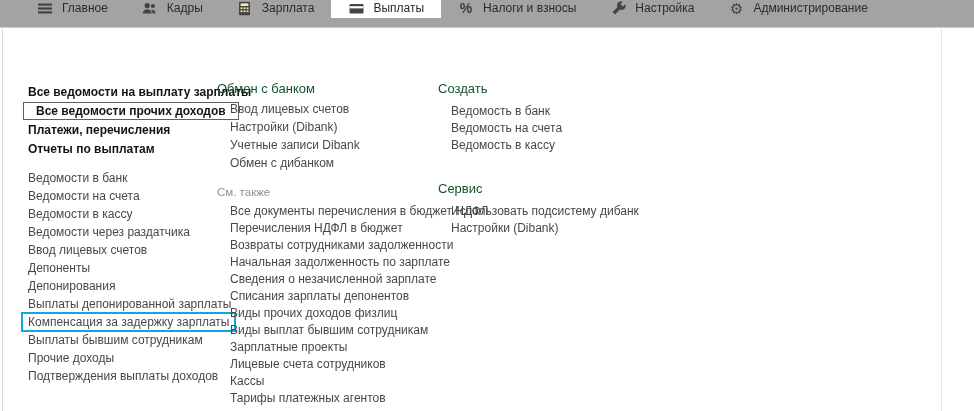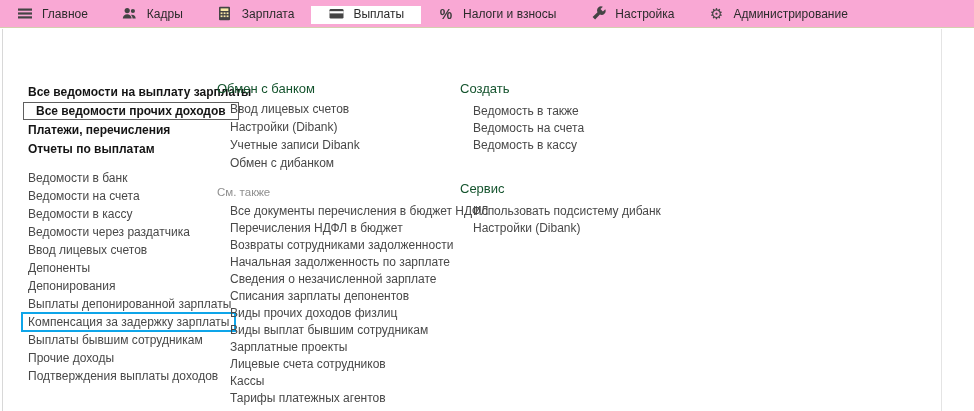--- a/index.html
+++ b/index.html
@@ -7,24 +7,25 @@
   body {
     font-family:"Liberation Sans", sans-serif;
     background:#ffffff;
     position:relative;
     overflow:hidden;
     color:#484848;
   }
   
   .topbar {
     height:28px;
-    background:#f9a8d4;
+    background:#a3a3a3;
     border-bottom:1px solid #d4cfae;
     display:flex;
-    align-items:center;
+    align-items:flex-start;
+    padding-left:20px;
   }
   .tab {
     display:flex;
     align-items:center;
     gap:9px;
     padding:0 17px;
     font-size:12px;
     color:#2b2b2b;
     cursor:pointer;
     white-space:nowrap;
@@ -61,21 +62,21 @@
   }
   .n-item .red-box {
     border:2px solid #0ea5e9;
     padding:1px 5px;
     position:relative; left:-7px;
   }
 
   
   .col { position:absolute; top:78px; }
   .col-mid { left:217px; width:215px; }
-  .col-right { left:460px; width:220px; }
+  .col-right { left:438px; width:220px; }
   .sec-title-green {
     font-size:13px; color:#14532d; height:20px;
     display:flex; align-items:center; white-space:nowrap; margin-bottom:2px;
   }
   .sec-title-gray {
     font-size:11.5px; color:#8f8f8f; height:20px;
     display:flex; align-items:center; white-space:nowrap; margin-top:10px;
   }
   .cmd-list .c-item {
     height:18px; margin-left:13px;
@@ -269,21 +270,21 @@
     <div class="c-item">
         <span>Тарифы платежных агентов</span>
       </div>
   </div>
 </div>
 
 <div class="col col-right">
   <div class="sec-title-green">Создать</div>
   <div class="cmd-list dense">
     <div class="c-item">
-        <span>Ведомость в также</span>
+        <span>Ведомость в банк</span>
       </div>
     <div class="c-item">
         <span>Ведомость на счета</span>
       </div>
     <div class="c-item">
         <span>Ведомость в кассу</span>
       </div>
   </div>
   <div class="sec-title-green second">Сервис</div>
   <div class="cmd-list dense">

